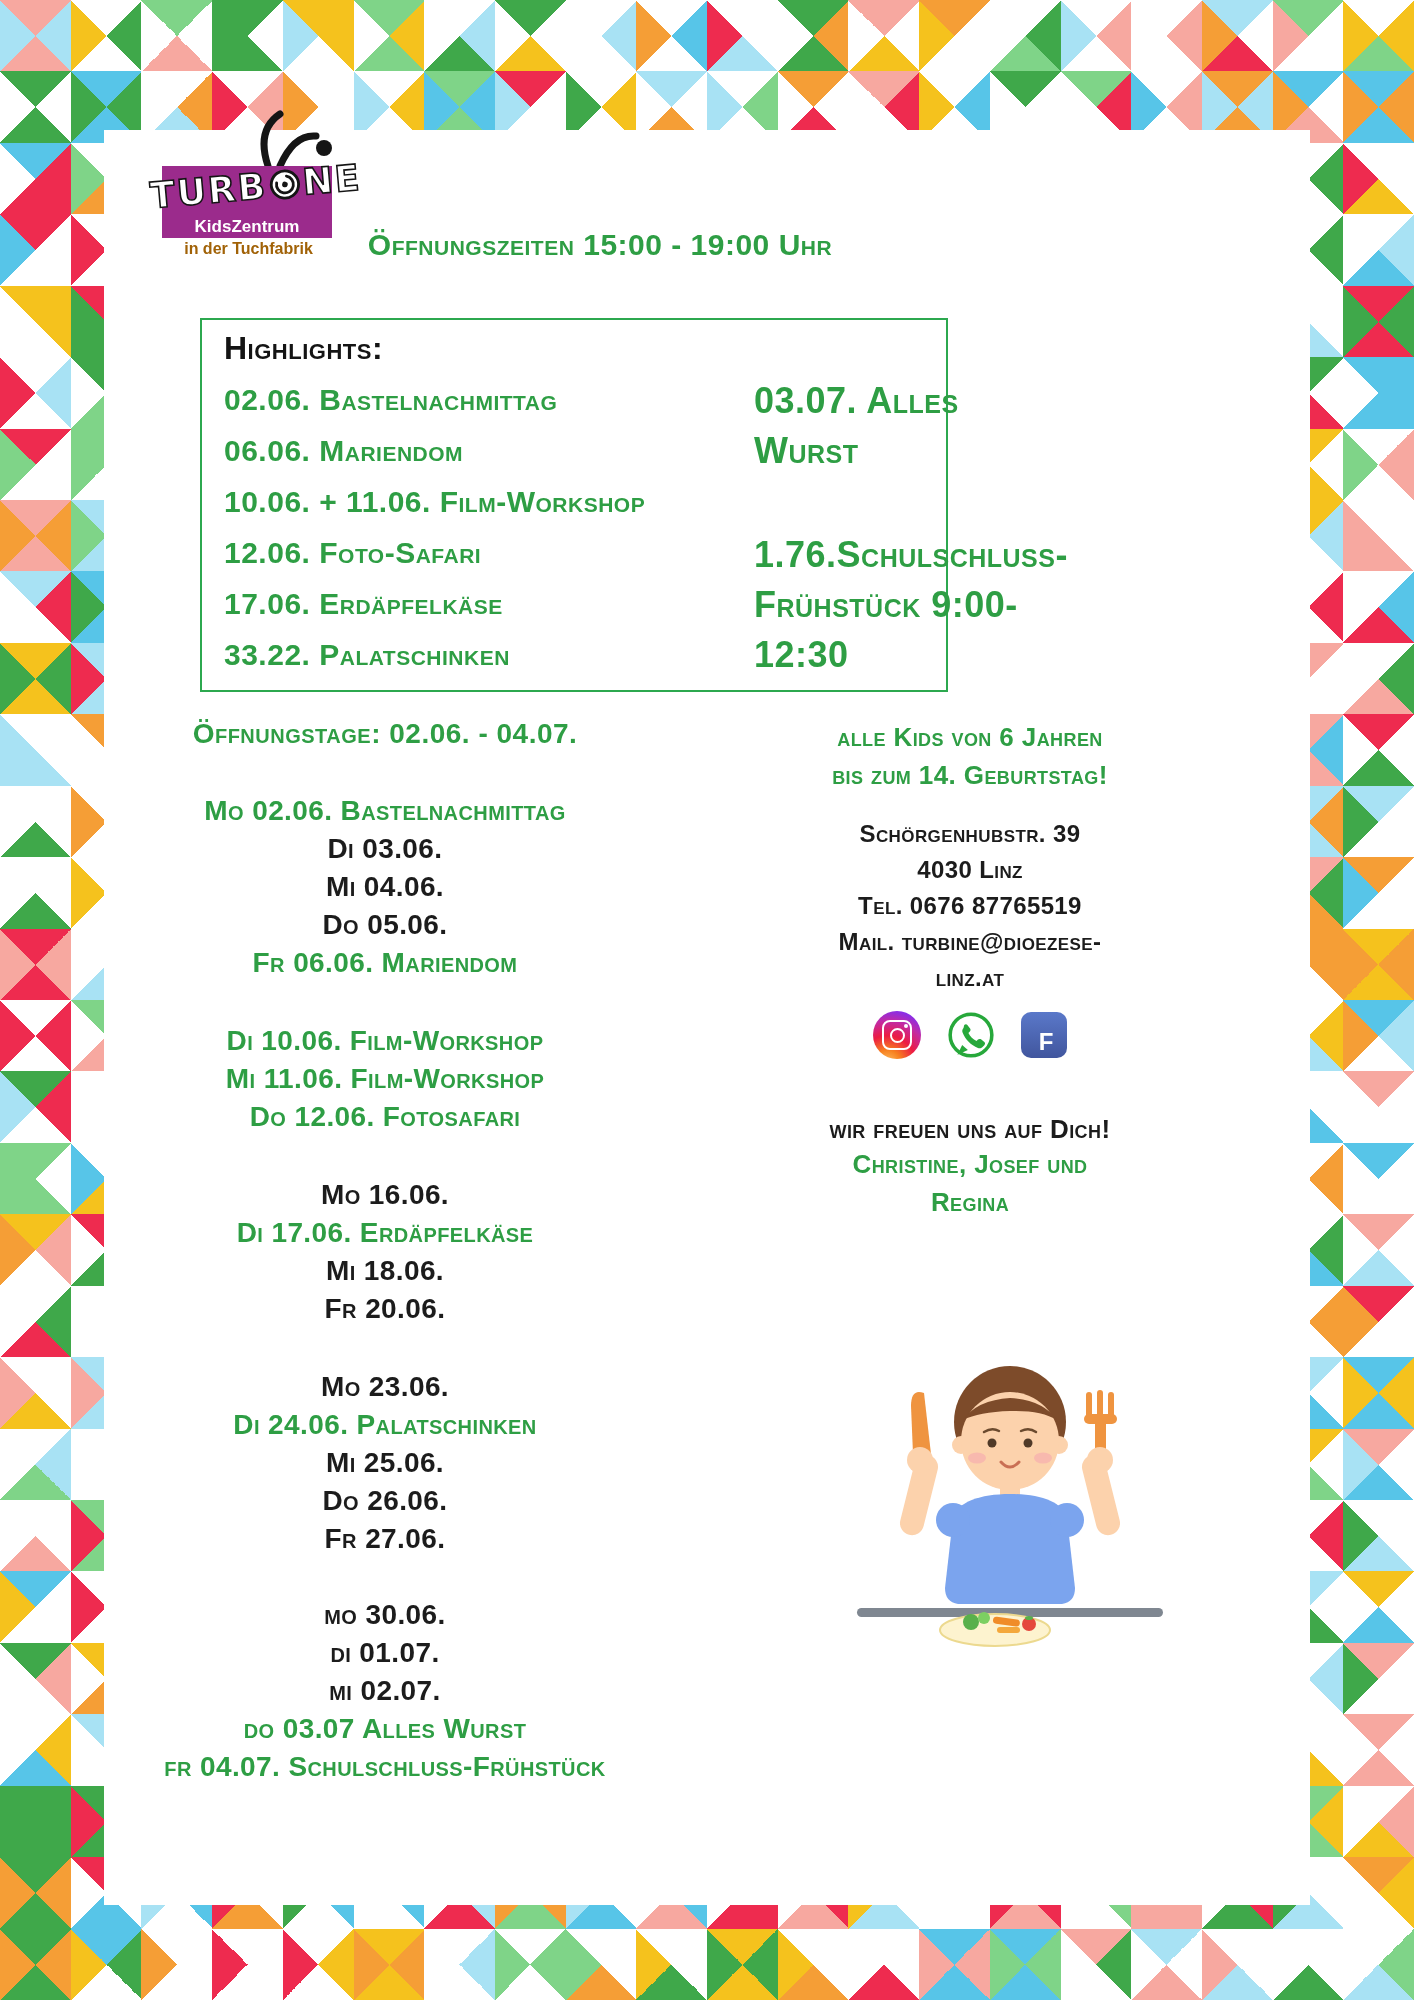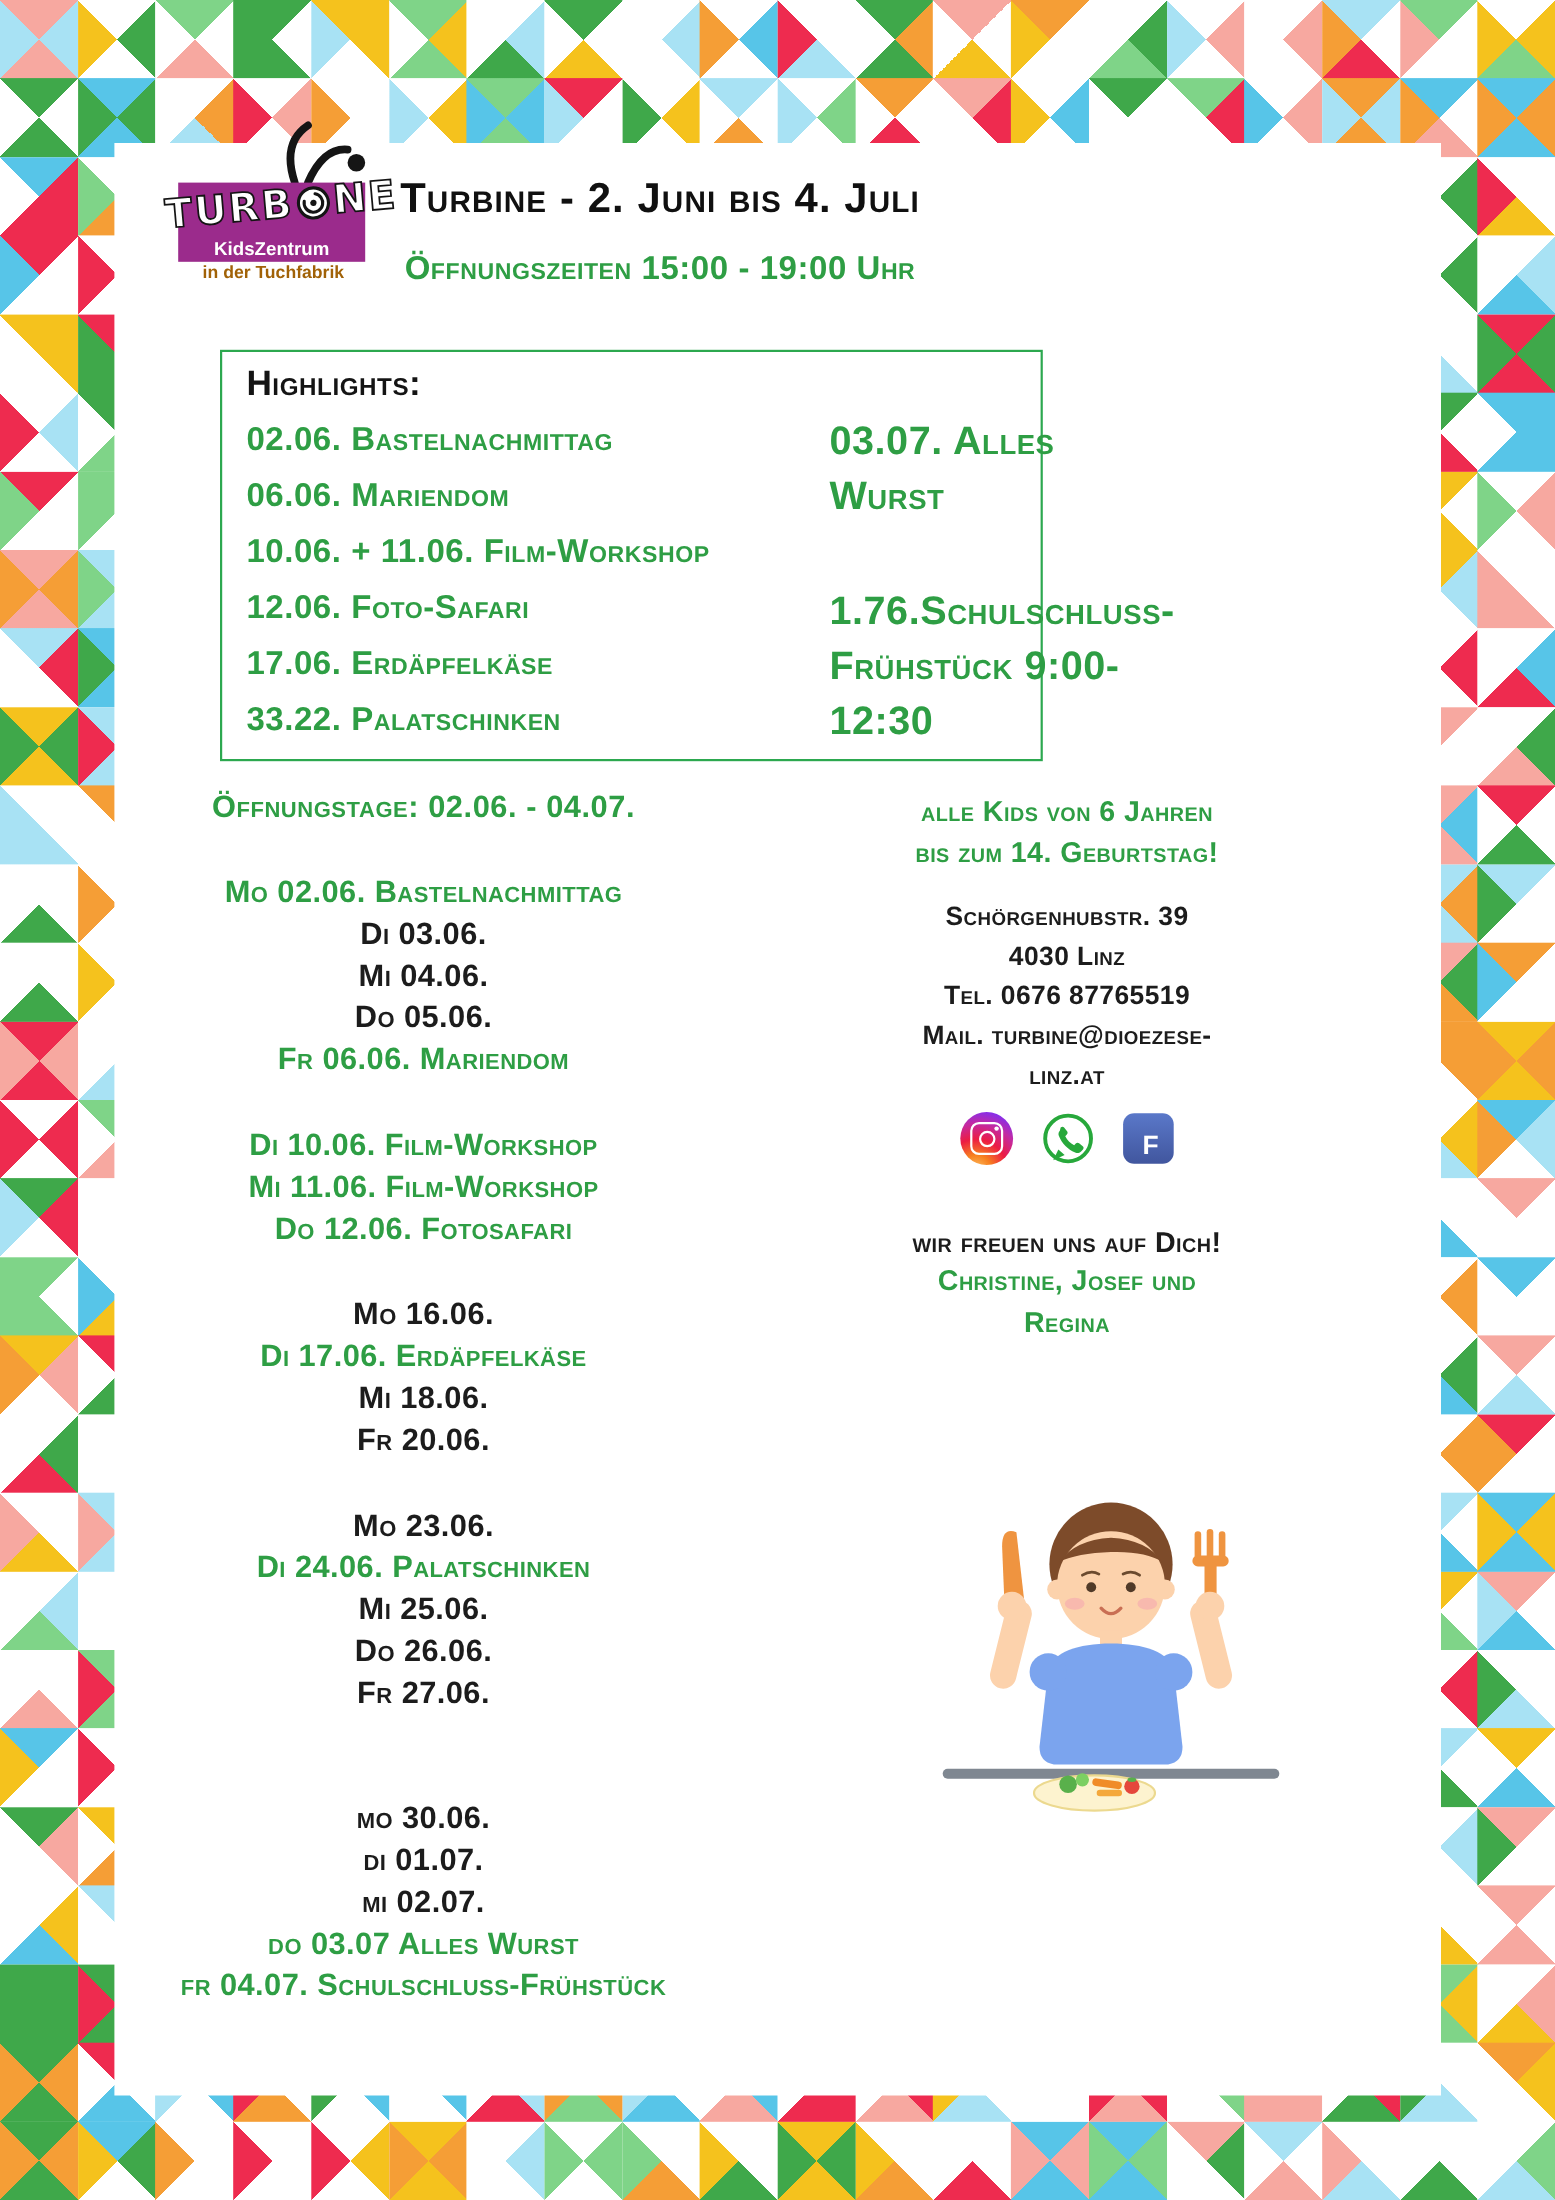--- a/index.html
+++ b/index.html
@@ -46,21 +46,21 @@
   #hl-left .hl-item{font-size:30px;line-height:51px;color:var(--green);letter-spacing:.5px;}
   #hl-right{position:absolute;left:552px;top:56px;}
   #hl-right .hl-item{font-size:36px;line-height:50px;color:var(--green);letter-spacing:.5px;}
   #hl-right .hl-item:nth-child(2){margin-top:54px;}
 
   
   .sched{position:absolute;left:100px;top:718px;width:570px;text-align:center;z-index:3;font-variant:small-caps;}
   .sched-head{font-size:28px;color:var(--green);letter-spacing:.5px;}
   #weeks{margin-top:42px;}
   .week + .week{margin-top:40px;}
-  .week:last-child{margin-top:76px;}
+  .week:last-child{margin-top:38px;}
   .day{font-size:28px;line-height:38px;color:var(--black);letter-spacing:.4px;}
   .day.g{color:var(--green);}
 
   
   .info{position:absolute;left:730px;top:718px;width:480px;text-align:center;z-index:3;font-variant:small-caps;}
   .tag-line{font-size:26px;line-height:38px;color:var(--green);letter-spacing:.4px;}
   .address{margin-top:22px;}
   .addr-line{font-size:24px;line-height:36px;color:var(--black);letter-spacing:.4px;}
   .socials{margin-top:14px;display:flex;justify-content:center;align-items:center;gap:25px;height:50px;}
   .closing1{margin-top:54px;font-size:26px;color:var(--black);letter-spacing:.4px;}
@@ -279,21 +279,20 @@
           <path d="M17,8 A9,9 0 1 1 8,17" fill="none" stroke="#151515" stroke-width="3" stroke-linecap="round"></path>
           <circle cx="17" cy="17" r="3" fill="#151515"></circle>
         </svg>
         <span>NE</span>
       </div>
       <div class="logo-kz">KidsZentrum</div>
     </div>
     <div class="logo-sub">in der Tuchfabrik</div>
   </div>
 
-  <div class="title">Turbine - 2. Juni bis 4. Juli</div>
   <div class="subtitle">Öffnungszeiten 15:00 - 19:00 Uhr</div>
 
   <div class="hbox">
     <div class="hl-label">Highlights:</div>
     <div id="hl-left">
         <div class="hl-item">02.06. Bastelnachmittag</div>
         <div class="hl-item">06.06. Mariendom</div>
         <div class="hl-item">10.06. + 11.06. Film-Workshop</div>
         <div class="hl-item">12.06. Foto-Safari</div>
         <div class="hl-item">17.06. Erdäpfelkäse</div>

